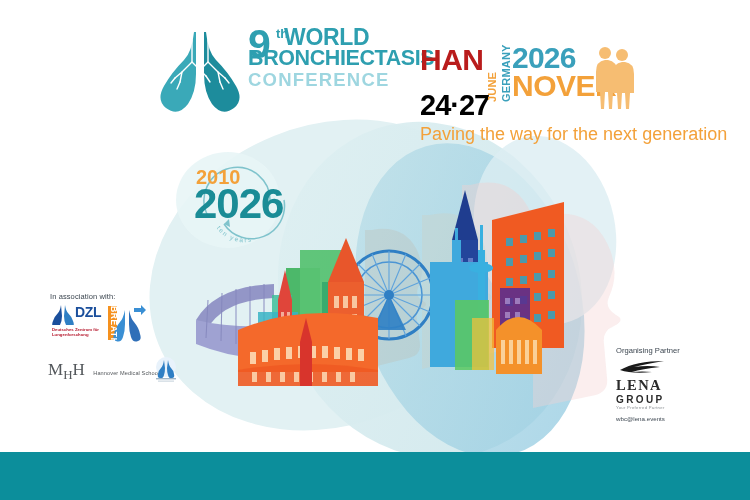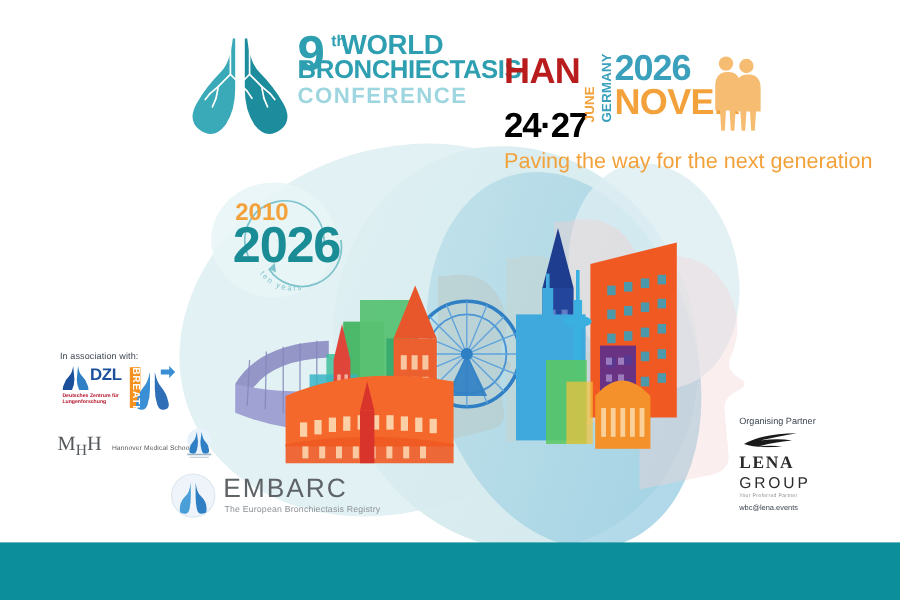--- a/index.html
+++ b/index.html
@@ -64,21 +64,21 @@
   #embarc{left:142px;top:392px;width:175px;height:42px;}
   .emb-name{font-size:22px;color:#5d6366;letter-spacing:1.6px;
             font-family:"Liberation Sans",sans-serif;}
   .emb-sub{font-size:7.3px;color:#8d9296;letter-spacing:0.15px;}
 
   
   #org{left:616px;top:346px;width:96px;height:62px;text-align:left;}
   .org-label{font-size:7.6px;color:#3c4650;}
   .lena-name{font-size:14.5px;font-weight:bold;color:#2b2b2b;letter-spacing:1.4px;
              font-family:Liberation Serif, serif;}
-  .lena-grp{font-size:13px;color:#2b2b2b;letter-spacing:2.4px;font-weight:normal;}
+  .lena-grp{font-size:10px;color:#2b2b2b;letter-spacing:2.4px;font-weight:bold;}
   .lena-tag{font-size:4.2px;color:#8a8f93;letter-spacing:0.3px;}
   .org-mail{font-size:6.2px;color:#3c4650;}
 
   
   #bottom-bar{left:0;top:452px;width:750px;height:48px;background:#0c8e9b;}
 </style>
 </head>
 <body>
 
 <div id="banner">
@@ -379,30 +379,20 @@
     <span class="mhh-sub" style="margin-left:4px;">Hannover Medical School</span>
     <svg width="24" height="26" viewBox="0 0 24 26" style="position:absolute;left:106px;top:-3px;">
       <circle cx="12" cy="10" r="10" fill="#e8f2fb"></circle>
       <path d="M10 3 q-1 6 -3 8 q-3 3 -3 6 q-1 4 2 4 q3 1 4 -3 q1 -3 1 -7 z" fill="#2f7fc4"></path>
       <path d="M14 3 q1 6 3 8 q3 3 3 6 q1 4 -2 4 q-3 1 -4 -3 q-1 -3 -1 -7 z" fill="#2f7fc4"></path>
       <rect x="2" y="21" width="20" height="1.4" fill="#9fb4c6"></rect>
       <rect x="4" y="23.6" width="16" height="1" fill="#c2cfda"></rect>
     </svg>
   </div>
 
-  <div id="embarc" class="abs">
-    <svg width="38" height="38" viewBox="0 0 38 38" style="position:absolute;left:0;top:2px;">
-      <circle cx="19" cy="19" r="18" fill="#eef4f9"></circle>
-      <circle cx="19" cy="19" r="18" fill="none" stroke="#dde6ee" stroke-width="1"></circle>
-      <path d="M17 8 q-1 8 -4 11 q-5 5 -5 10 q-1 5 3 5 q4 1 5 -4 q1 -5 1 -10 z" fill="#4a9fd8"></path>
-      <path d="M21 8 q1 8 4 11 q5 5 5 10 q1 5 -3 5 q-4 1 -5 -4 q-1 -5 -1 -10 z" fill="#2f7fc4"></path>
-    </svg>
-    <div class="emb-name" style="position:absolute;left:44px;top:2px;">EMBARC</div>
-    <div class="emb-sub" style="position:absolute;left:45px;top:28px;">The European Bronchiectasis Registry</div>
-  </div>
 
   <div id="org" class="abs">
     <div class="org-label">Organising Partner</div>
     <svg width="52" height="14" viewBox="0 0 52 14" style="margin-top:4px;">
       <path d="M4 11 q16 -9 44 -9 q-18 3 -30 6 q14 -2 26 0 q-18 2 -28 5 q10 -1 20 0 q-20 2 -32 -2 z" fill="#1a1a1a"></path>
     </svg>
     <div class="lena-name">LENA</div>
     <div class="lena-grp">GROUP</div>
     <div class="lena-tag">Your Preferred Partner</div>
     <div class="org-mail" style="margin-top:5px;">wbc@lena.events</div>

